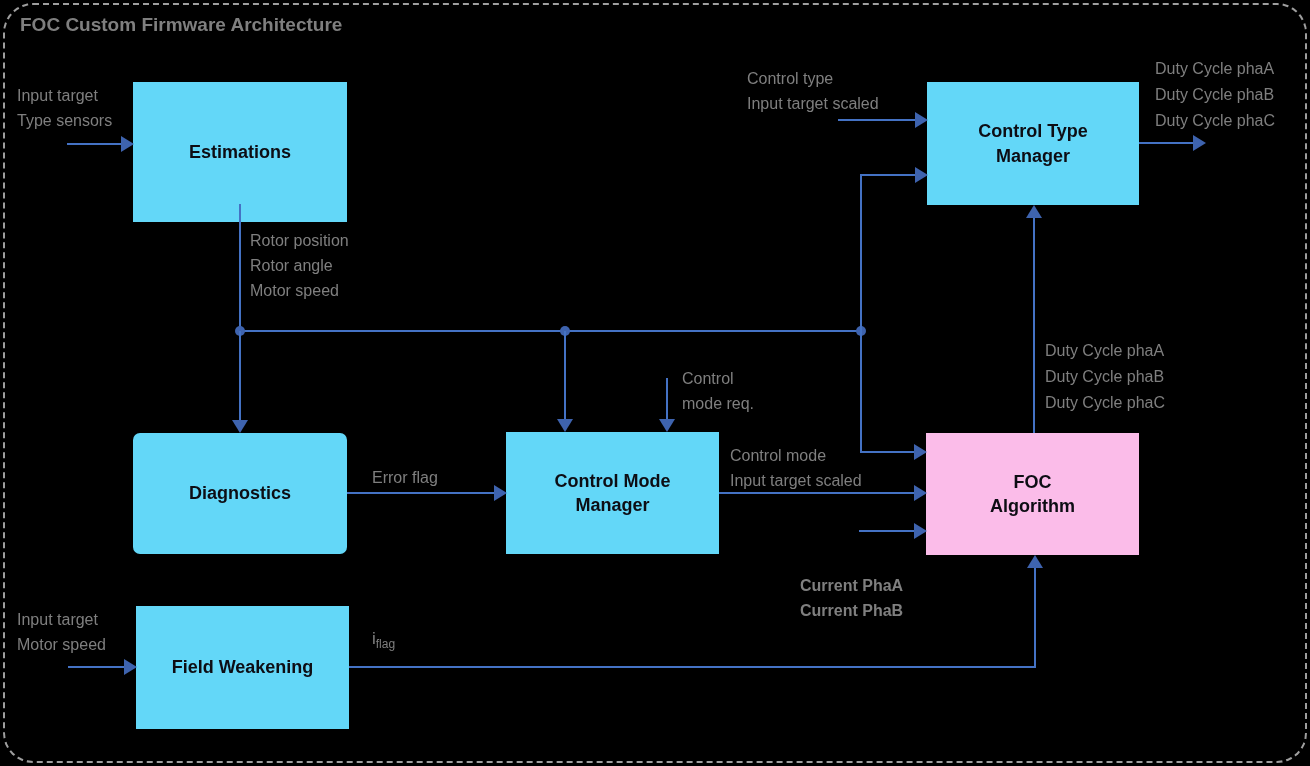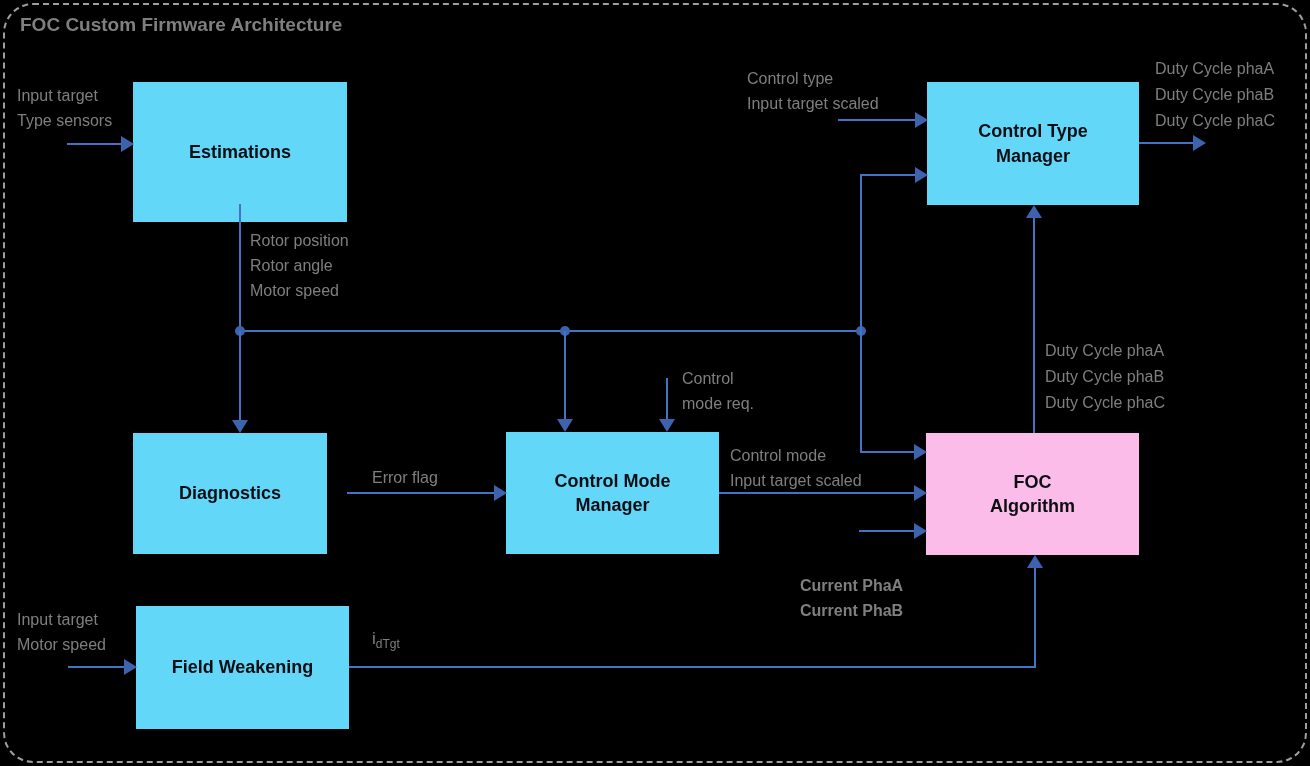--- a/index.html
+++ b/index.html
@@ -45,21 +45,21 @@
 
   <div class="node cyan" style="left:133px;top:82px;width:214px;height:140px;">
     <span>Estimations</span>
   </div>
 
   <div class="node cyan" style="left:927px;top:82px;width:212px;height:123px;">
     <span>Control Type</span>
     <span>Manager</span>
   </div>
 
-  <div class="node cyan" style="left:133px;top:433px;width:194px;height:121px;">
+  <div class="node cyan" style="left:133px;top:433px;width:214px;height:121px;border-radius:7px;">
     <span>Diagnostics</span>
   </div>
 
   <div class="node cyan" style="left:506px;top:432px;width:213px;height:122px;">
     <span>Control Mode</span>
     <span>Manager</span>
   </div>
 
   <div class="node pink" style="left:926px;top:433px;width:213px;height:122px;text-align:right;">
     <span>FOC</span>
@@ -167,15 +167,15 @@
     <div>Current PhaA</div>
     <div>Current PhaB</div>
   </div>
 
   <div class="lbl" style="left:17px;top:607px;">
     <div>Input target</div>
     <div>Motor speed</div>
   </div>
 
   <div class="lbl" style="left:372px;top:626px;font-size:17px;">
-    <span>i</span><span class="sub">dTgt</span>
+    <span>i</span><span class="sub">flag</span>
   </div>
 </div>
 
 </body></html>

